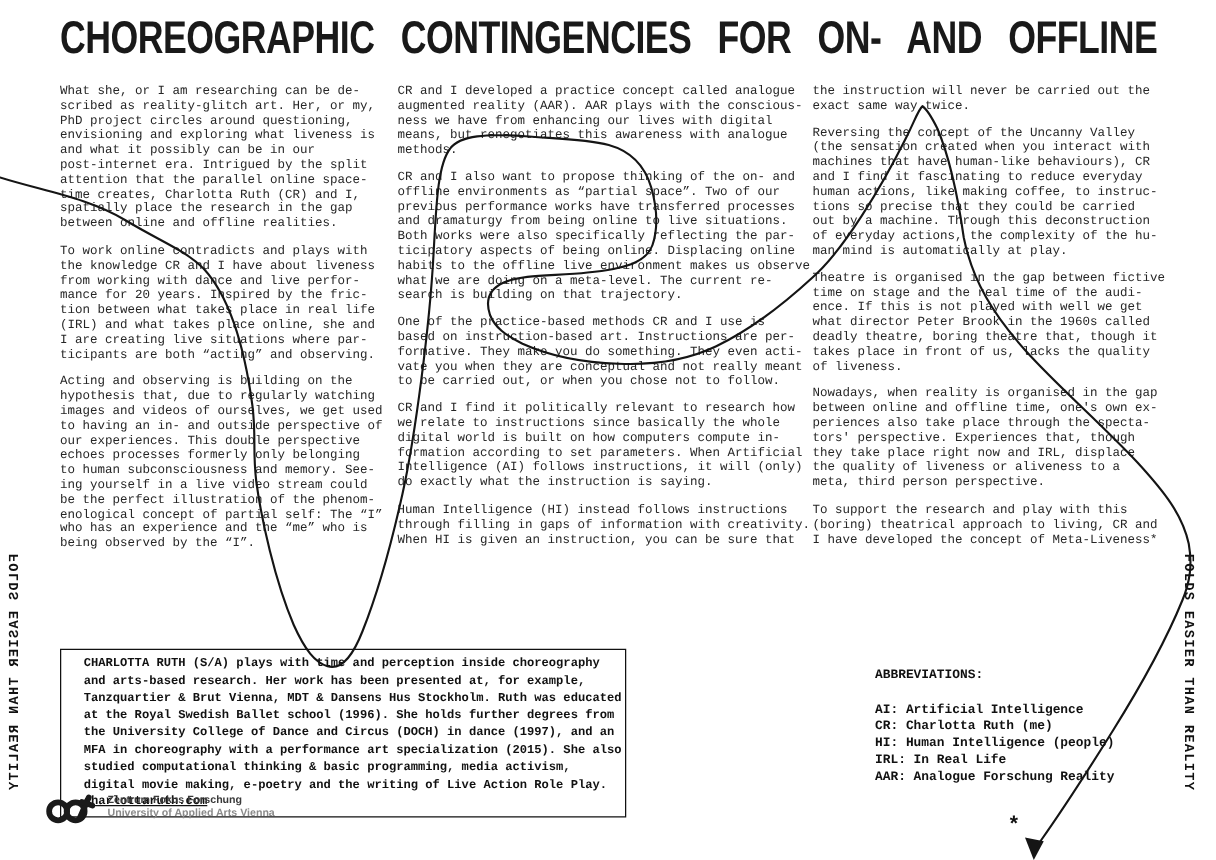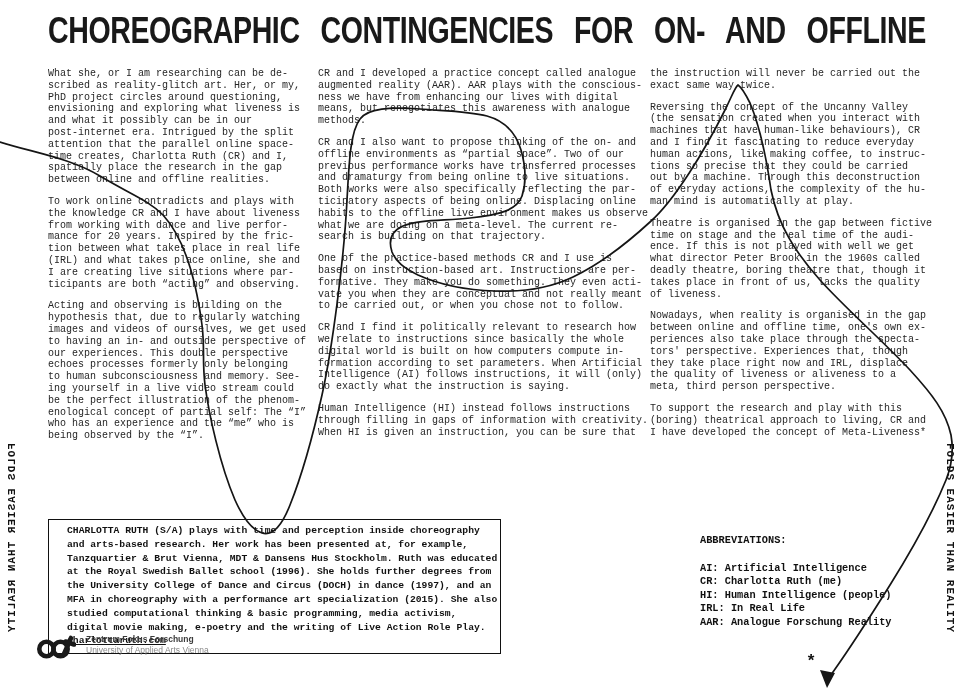--- a/index.html
+++ b/index.html
@@ -26,21 +26,21 @@
     font-weight:700;font-size:9.7px;line-height:13.8px;color:#111;
   }
   .bio-box .bio-text{white-space:pre;}
   .bio-box .bio-link{display:inline-block;text-decoration:underline;color:#111;cursor:pointer;}
   .abbr{position:absolute;left:700px;top:534px;font-weight:700;font-size:10.3px;line-height:13.5px;color:#111;}
   .abbr .abbr-head{margin-bottom:14px;}
   .abbr .abbr-item{white-space:pre;}
   .logo{position:absolute;left:36px;top:634px;display:flex;align-items:flex-start;gap:10px;}
   .logo-text{font-family:"Liberation Sans","DejaVu Sans",sans-serif;font-size:8.5px;line-height:11px;}
   .logo-text .l1{font-weight:700;color:#3a3a3a;}
-  .logo-text .l2{color:#8a8a8a;}
+  .logo-text .l2{color:#8a8a8a;font-weight:bold;}
   .edge-text{
     position:absolute;top:443px;height:220px;
     font-weight:700;font-size:11px;letter-spacing:1px;color:#111;
     writing-mode:vertical-rl;white-space:nowrap;
   }
   .edge-right{left:944px;}
   .edge-left{left:6px;transform:scaleX(-1);}
   .footnote-star{position:absolute;left:806px;top:652px;font-weight:700;font-size:17px;color:#111;}
   .ink{position:absolute;left:0;top:0;pointer-events:none;}
 </style>

